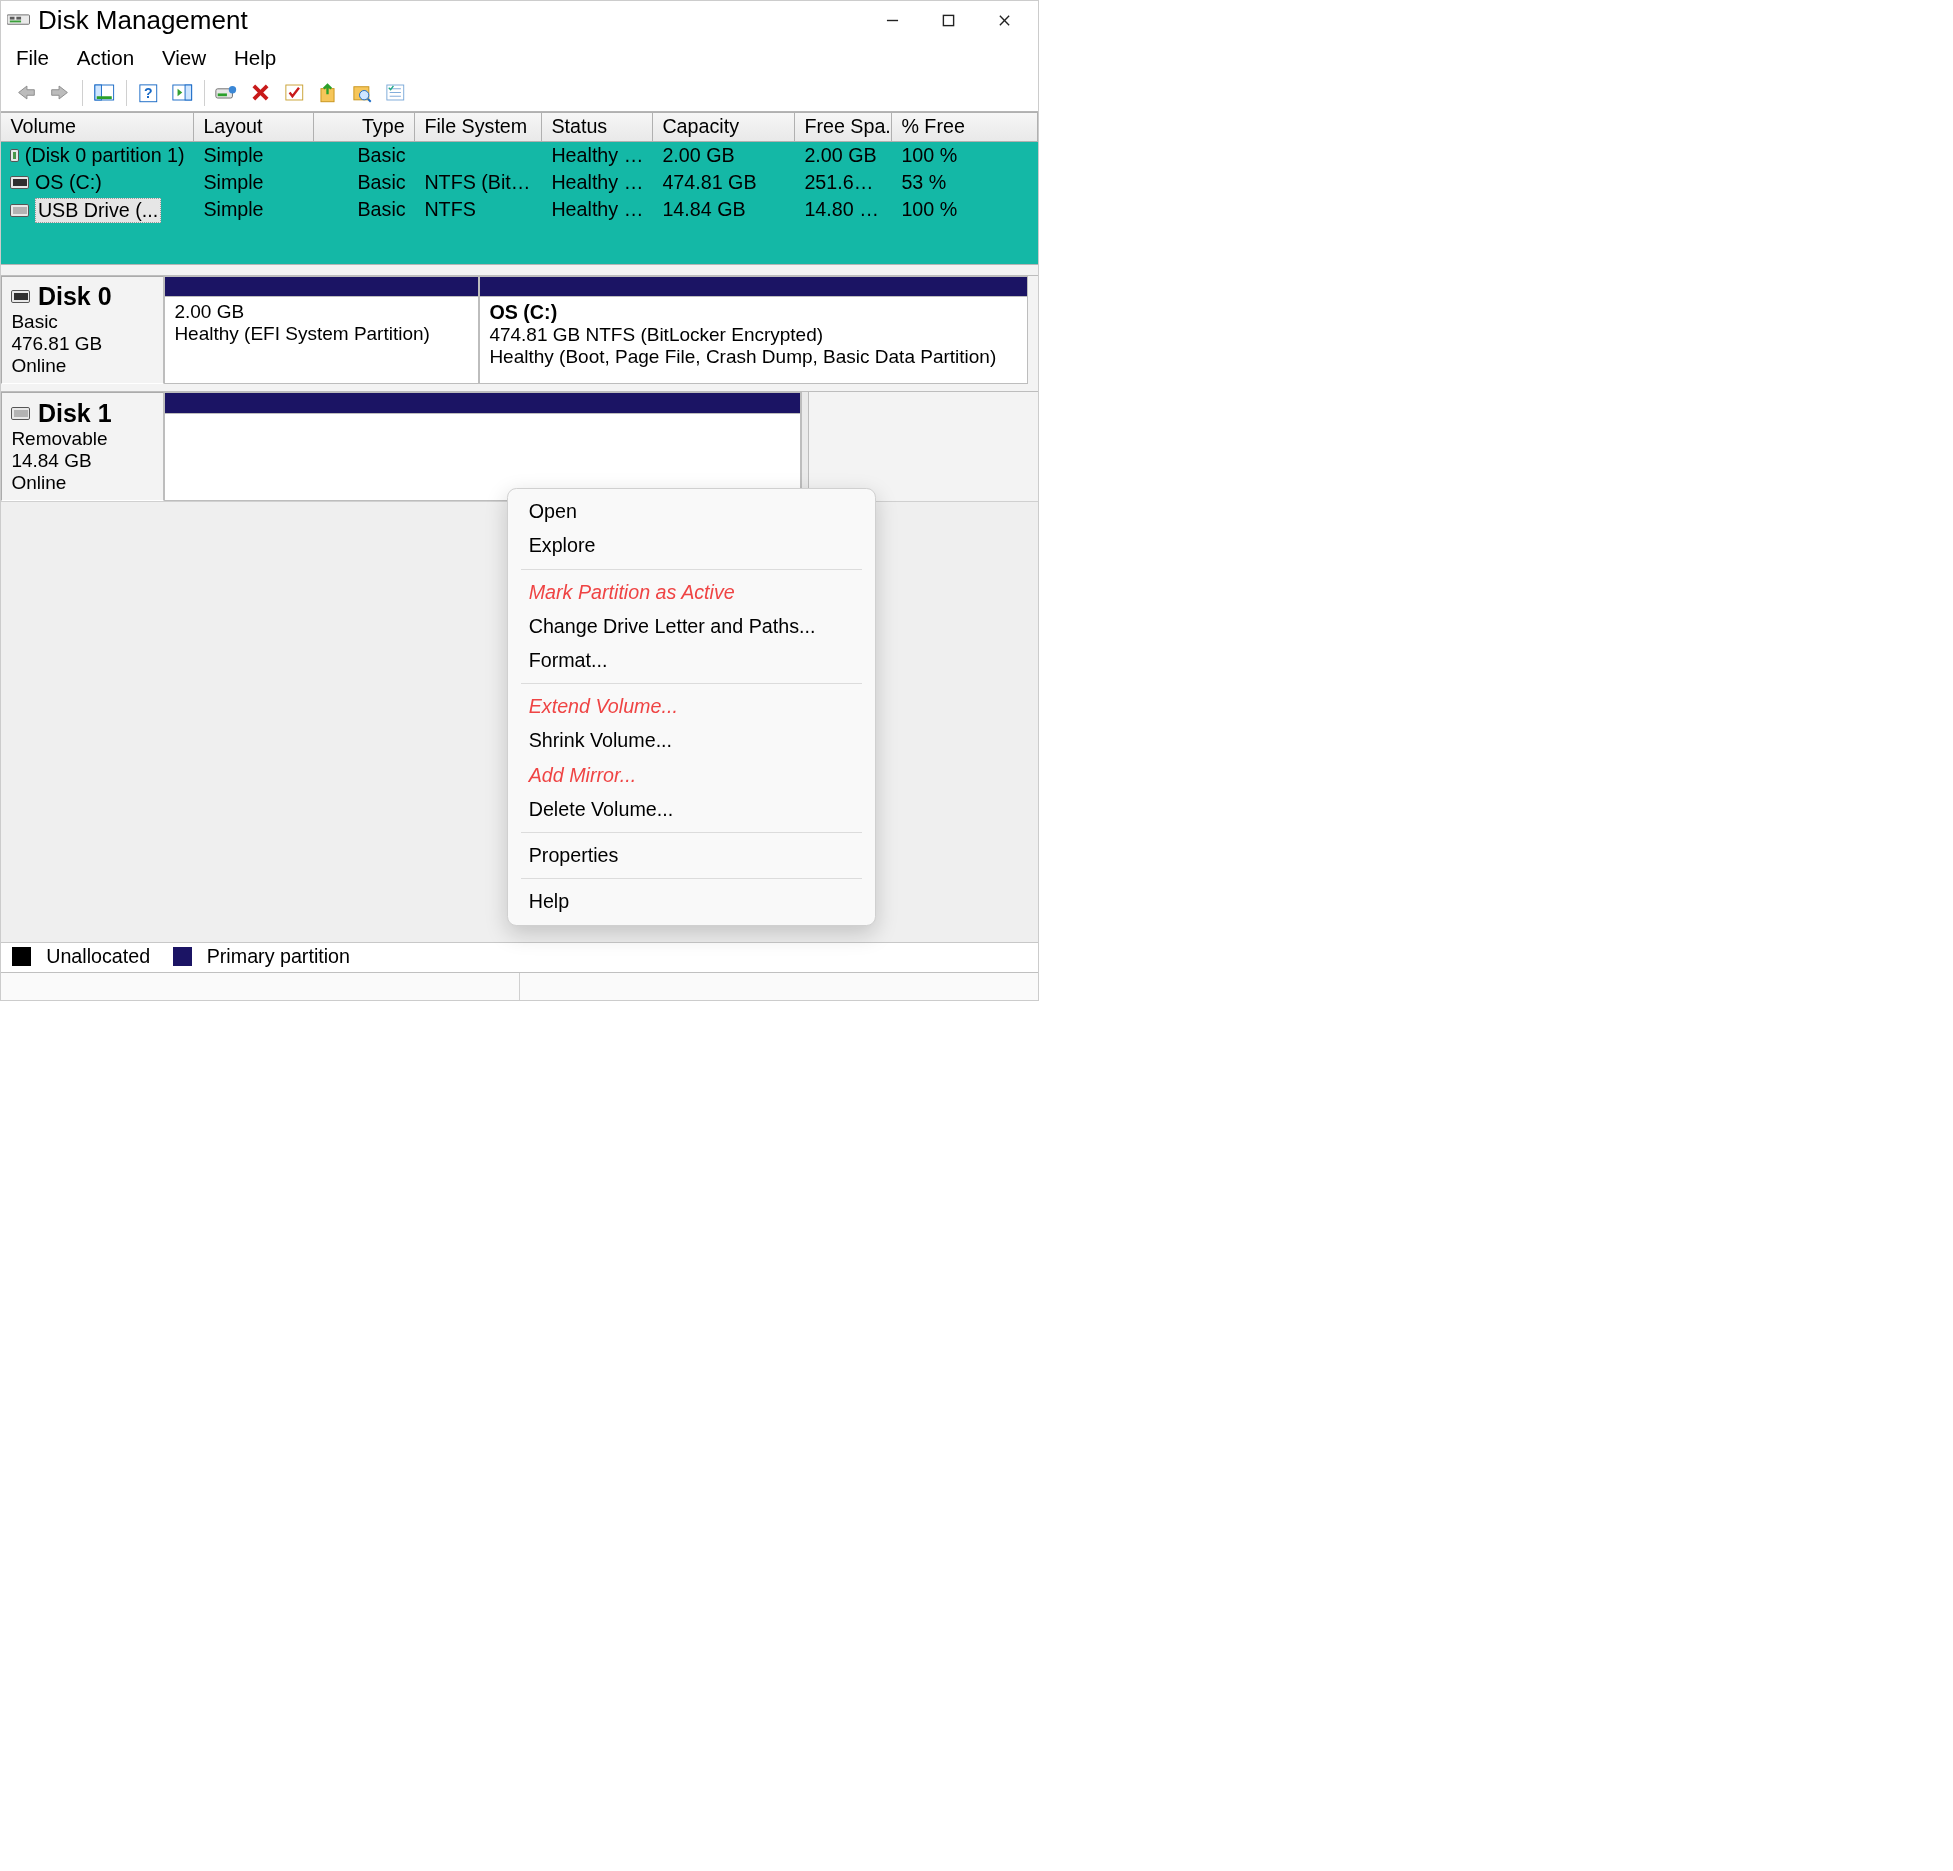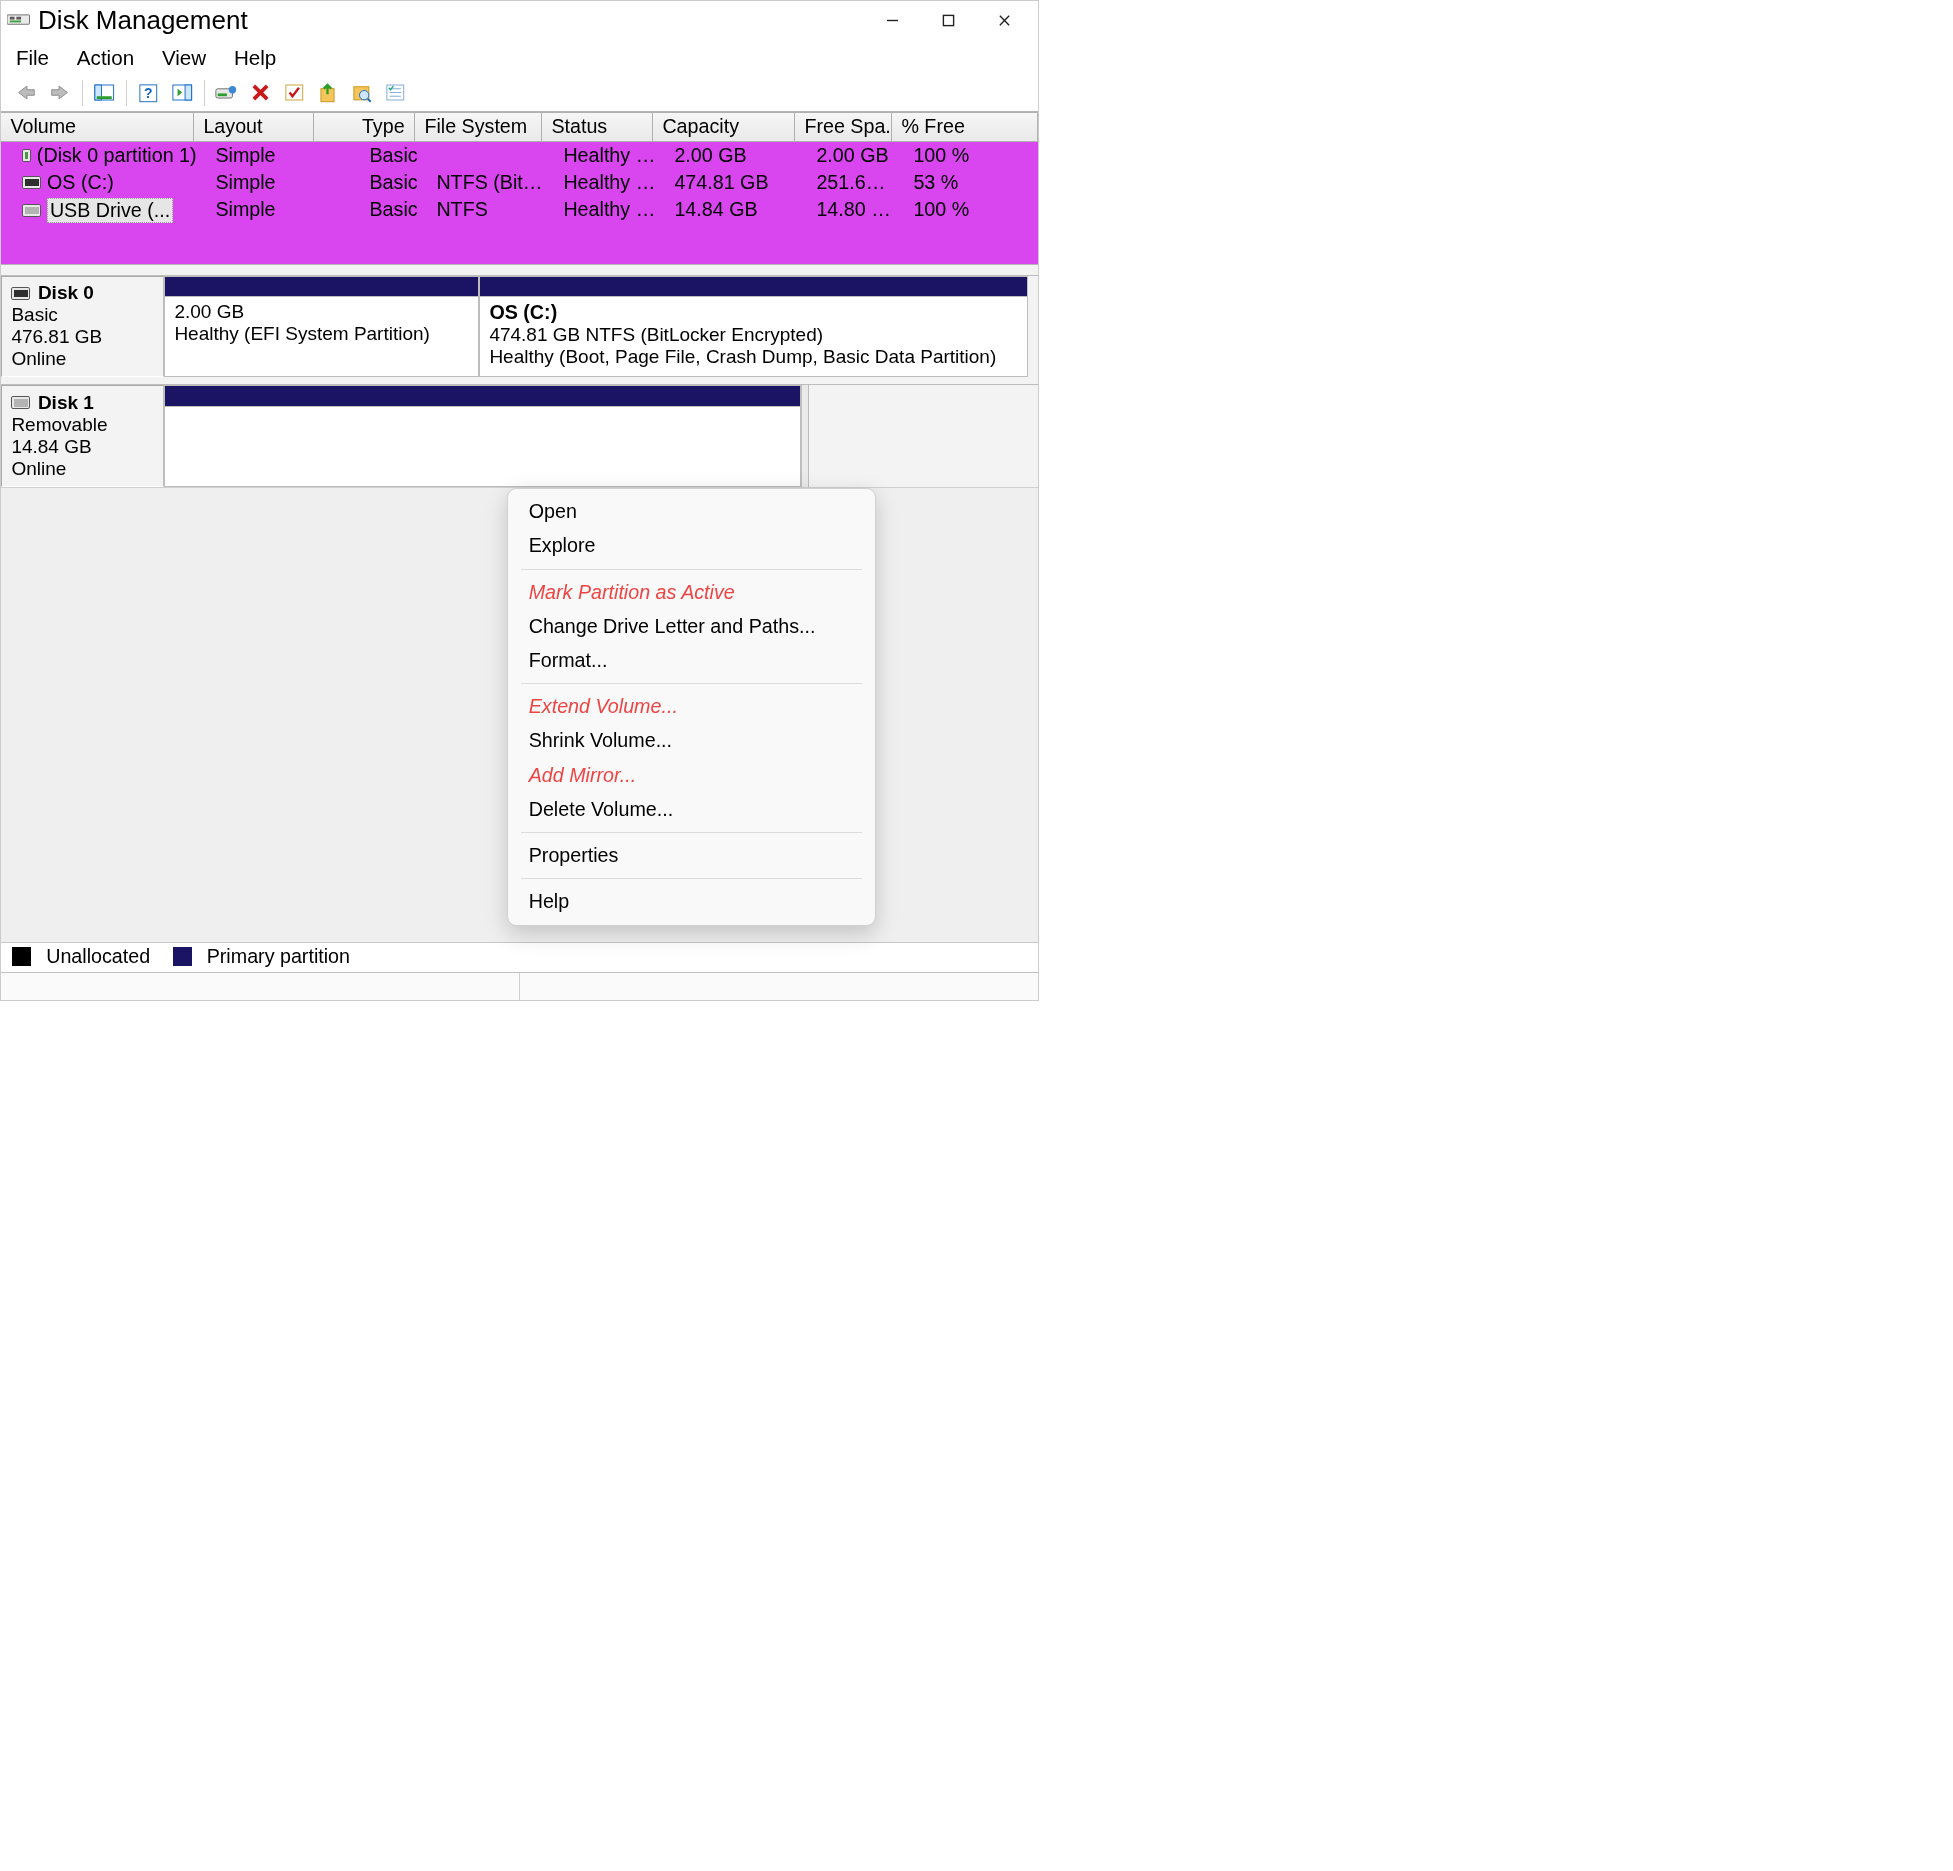--- a/index.html
+++ b/index.html
@@ -69,21 +69,21 @@
   }
   .colheaders .ch {
     padding: 2.8px 9.4px 2.8px 9.4px;
     font-size: 19.7px;
     border-right: 0.9px solid #b0b0b0;
     border-top: 0.9px solid #b0b0b0;
     background: linear-gradient(#f6f6f6,#e9e9e9);
     overflow: hidden; white-space: nowrap;
   }
   .colheaders .ch:last-child { border-right: 0.9px solid #b0b0b0; }
-  .rows { background: #d946ef; height: 122px; padding-left: 12px; }
+  .rows { background: #14b8a6; height: 122px; }
   .row {
     display: flex;
     font-size: 19.7px;
     padding: 0 0;
   }
   .cell {
     padding: 1.9px 9.4px;
     overflow: hidden; white-space: nowrap; text-overflow: ellipsis;
   }
   .volcell { display: flex; align-items: center; gap: 5.6px; }
@@ -124,21 +124,21 @@
   }
   .disk-row:first-child { margin-top: 9.4px; }
   .disk-info {
     width: 163px;
     background: #f3f3f3;
     border: 1.9px inset #fff;
     border-right: 0.9px solid #bdbdbd;
     padding: 5.6px 9.4px;
   }
   .disk-info .iconline { display: flex; align-items: center; gap: 7.5px; }
-  .disk-info .diskname { font-weight: bold; font-size: 19px; }
+  .disk-info .diskname { font-weight: bold; font-size: 25px; }
   .disk-info .line { font-size: 19px; }
   .partitions {
     flex: 1;
     display: flex;
     padding: 0;
   }
   .partition {
     border: 1.9px solid #bdbdbd;
     background: #fff;
     margin: 0;

